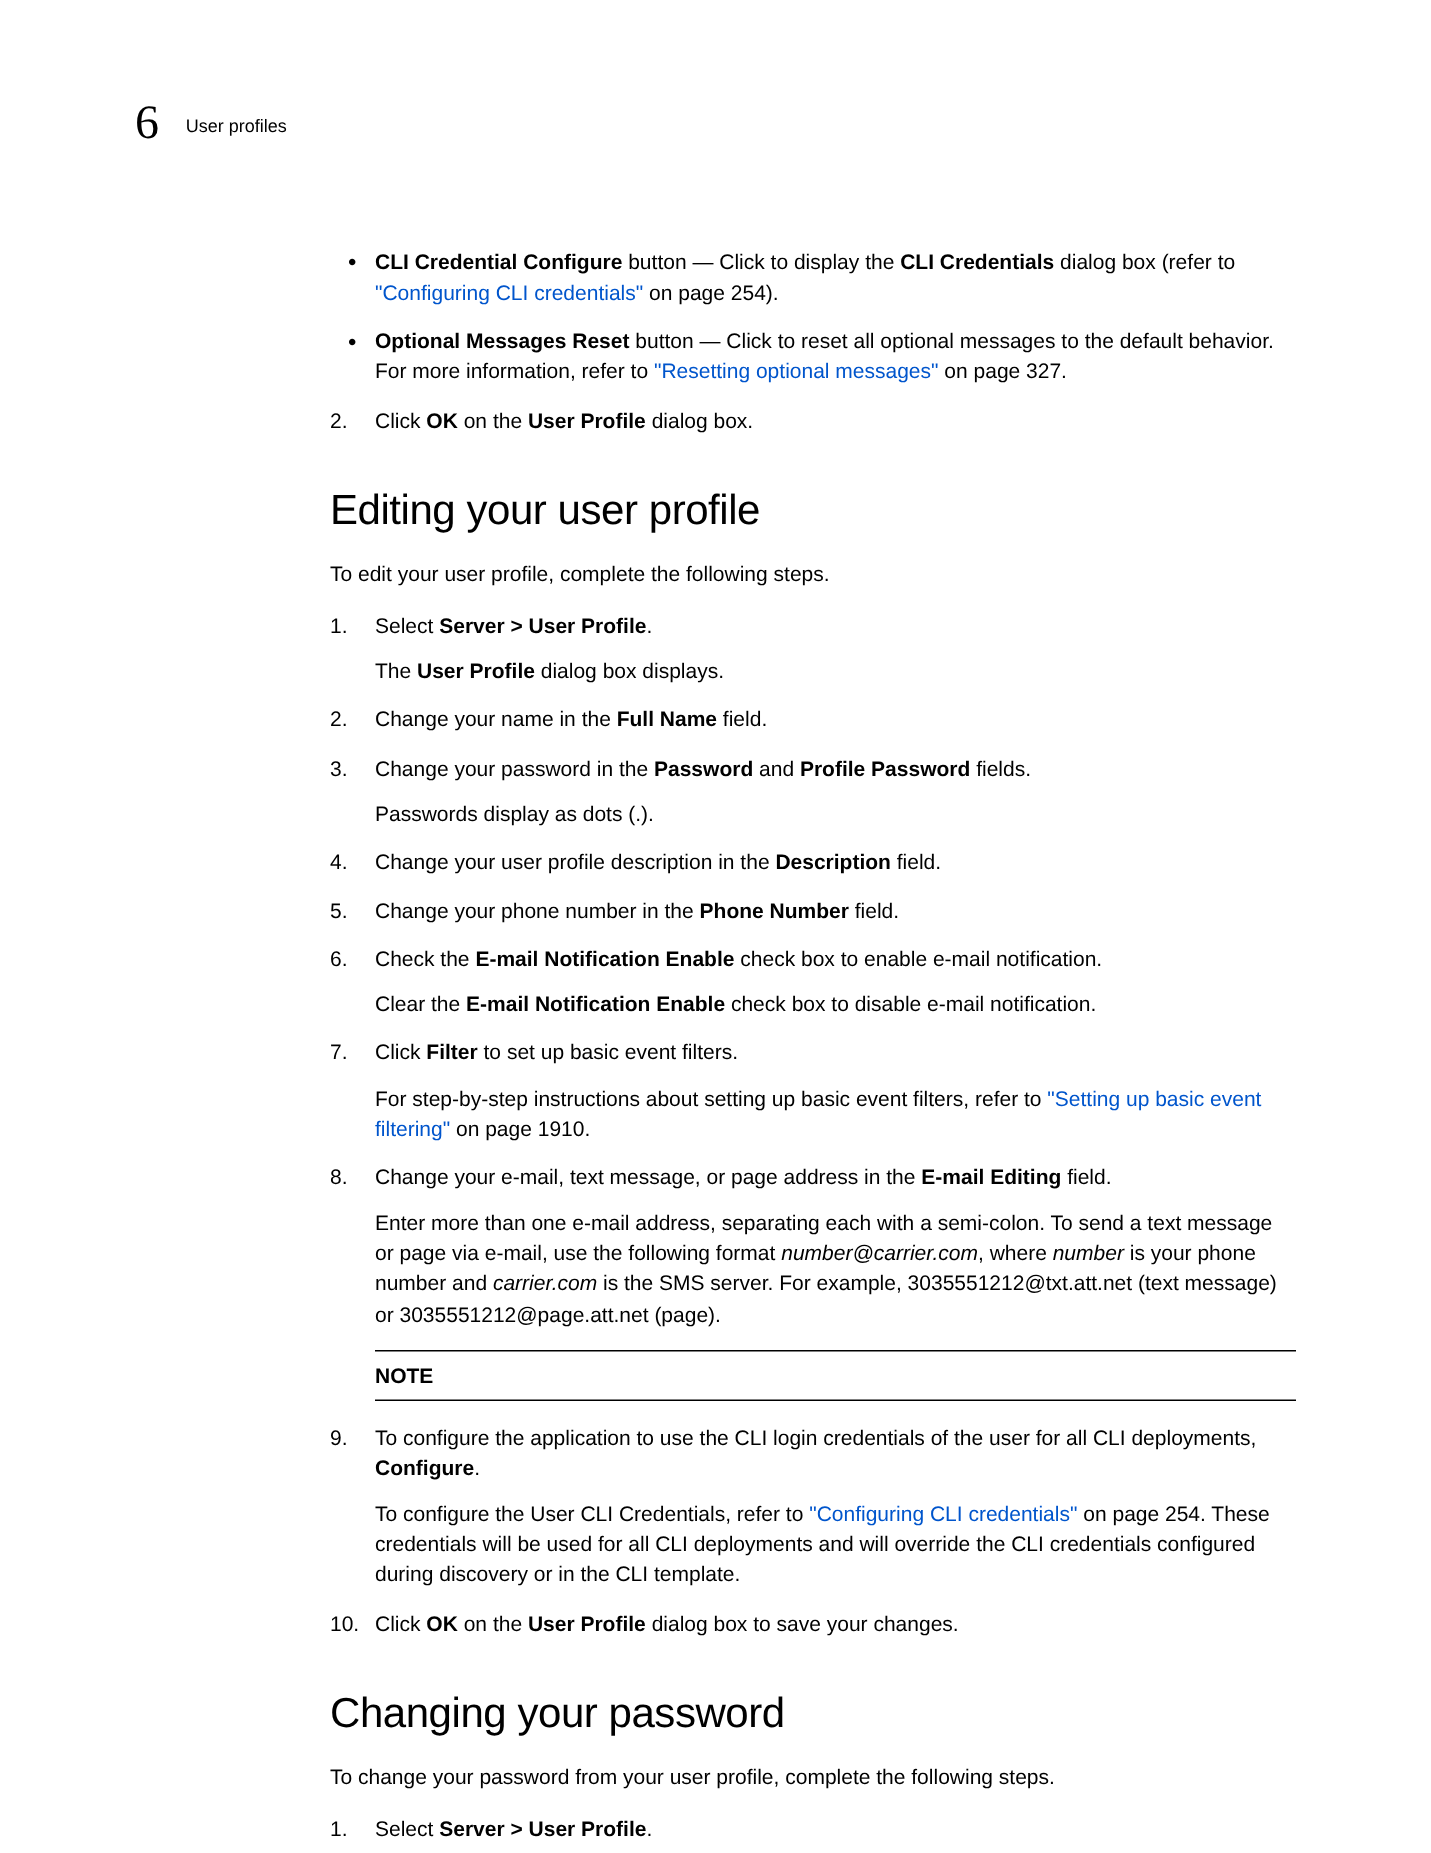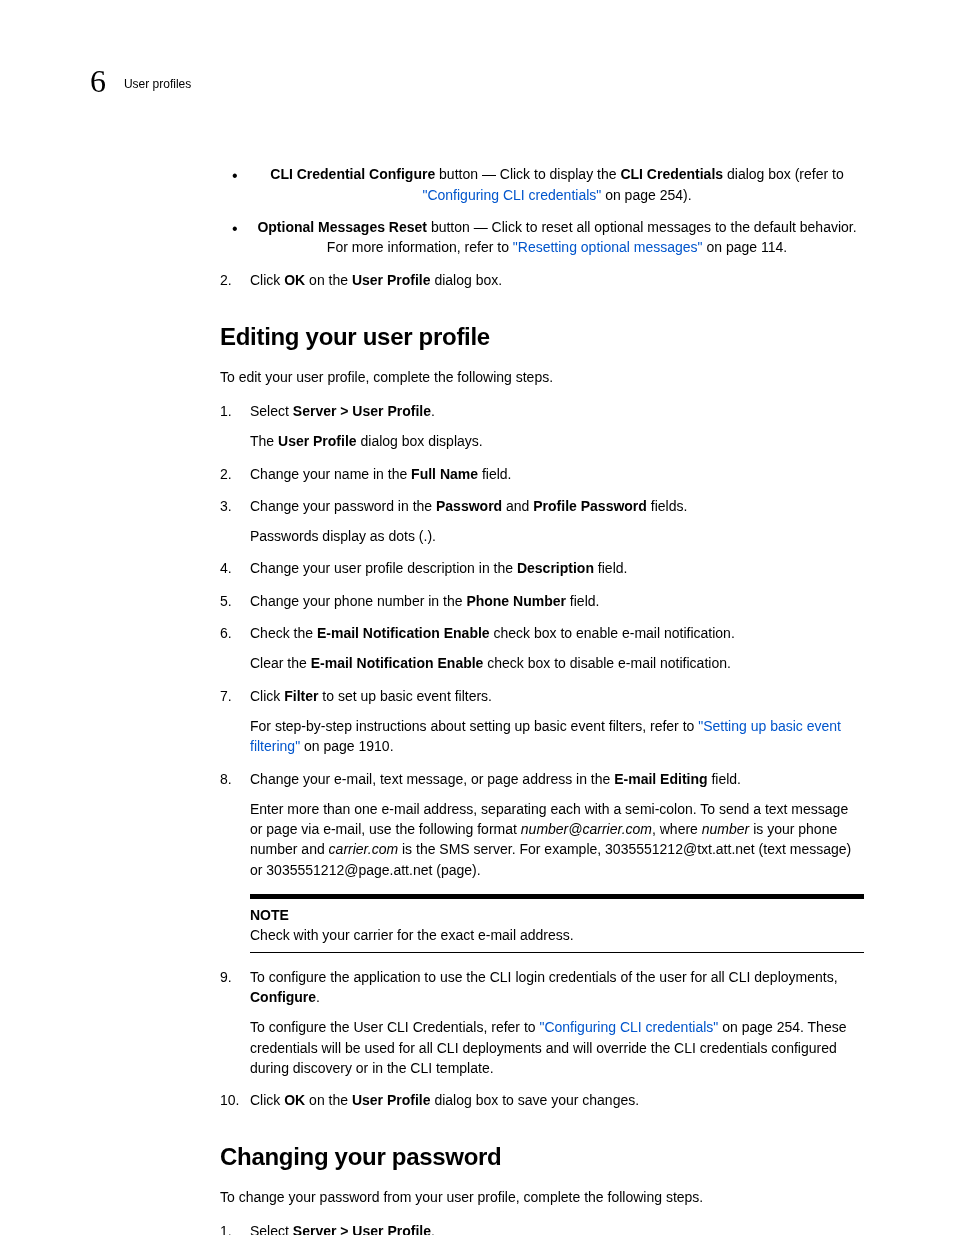--- a/index.html
+++ b/index.html
@@ -35,21 +35,20 @@
     position: relative;
     top: -4px;
   }
   .content {
     margin-left: 130px;
   }
   .bullet-list {
     list-style: none;
     padding-left: 30px;
     margin: 0 0 12px 0;
-    text-align: center;
   }
   .bullet-list li {
     position: relative;
     margin-bottom: 12px;
   }
   .bullet-list li::before {
     content: "•";
     position: absolute;
     left: -18px;
     top: 0;
@@ -69,37 +68,37 @@
   ol.numbered > li .num {
     position: absolute;
     left: 0;
     top: 0;
   }
   .sub {
     margin-top: 10px;
   }
   h2 {
     font-family: Arial, Helvetica, sans-serif;
-    font-weight: bold;
-    font-size: 24px;
+    font-weight: normal;
+    font-size: 28px;
     margin: 30px 0 12px 0;
     letter-spacing: -0.3px;
   }
   .intro {
     margin-bottom: 14px;
   }
   strong, b {
     font-weight: bold;
   }
   a.xref {
     color: #0055cc;
     text-decoration: none;
   }
   .note-block {
-    border-top: 5px solid #000000;
+    border-top: 1px solid #000000;
     border-bottom: 1px solid #000;
     padding: 6px 0 6px 0;
     margin: 14px 0 14px 0;
   }
   .note-label {
     font-weight: bold;
   }
   em, i {
     font-style: italic;
   }
@@ -114,21 +113,21 @@
     <span class="breadcrumb">User profiles</span>
   </div>
 
   <div class="content">
 
     <ul class="bullet-list">
       <li>
         <b>CLI Credential Configure</b><span> button — Click to display the </span><b>CLI Credentials</b><span> dialog box (refer to </span><a class="xref">"Configuring CLI credentials"</a><span> on page 254).</span>
       </li>
       <li>
-        <b>Optional Messages Reset</b><span> button — Click to reset all optional messages to the default behavior. For more information, refer to </span><a class="xref">"Resetting optional messages"</a><span> on page 114.</span>
+        <b>Optional Messages Reset</b><span> button — Click to reset all optional messages to the default behavior. For more information, refer to </span><a class="xref">"Resetting optional messages"</a><span> on page 327.</span>
       </li>
     </ul>
 
     <ol class="numbered">
       <li>
         <span class="num">2.</span>
         <span>Click </span><b>OK</b><span> on the </span><b>User Profile</b><span> dialog box.</span>
       </li>
     </ol>
 
@@ -175,21 +174,20 @@
         </div>
       </li>
       <li>
         <span class="num">8.</span>
         <span>Change your e-mail, text message, or page address in the </span><b>E-mail Editing</b><span> field.</span>
         <div class="sub">
           <span>Enter more than one e-mail address, separating each with a semi-colon. To send a text message or page via e-mail, use the following format </span><i>number@carrier.com</i><span>, where </span><i>number</i><span> is your phone number and </span><i>carrier.com</i><span> is the SMS server. For example, 3035551212@txt.att.net (text message) or 3035551212@page.att.net (page).</span>
         </div>
         <div class="note-block">
           <div class="note-label">NOTE</div>
-          <div>Check with your carrier for the exact e-mail address.</div>
         </div>
       </li>
       <li>
         <span class="num">9.</span>
         <span>To configure the application to use the CLI login credentials of the user for all CLI deployments, </span><b>Configure</b><span>.</span>
         <div class="sub">
           <span>To configure the User CLI Credentials, refer to </span><a class="xref">"Configuring CLI credentials"</a><span> on page 254. These credentials will be used for all CLI deployments and will override the CLI credentials configured during discovery or in the CLI template.</span>
         </div>
       </li>
       <li>

